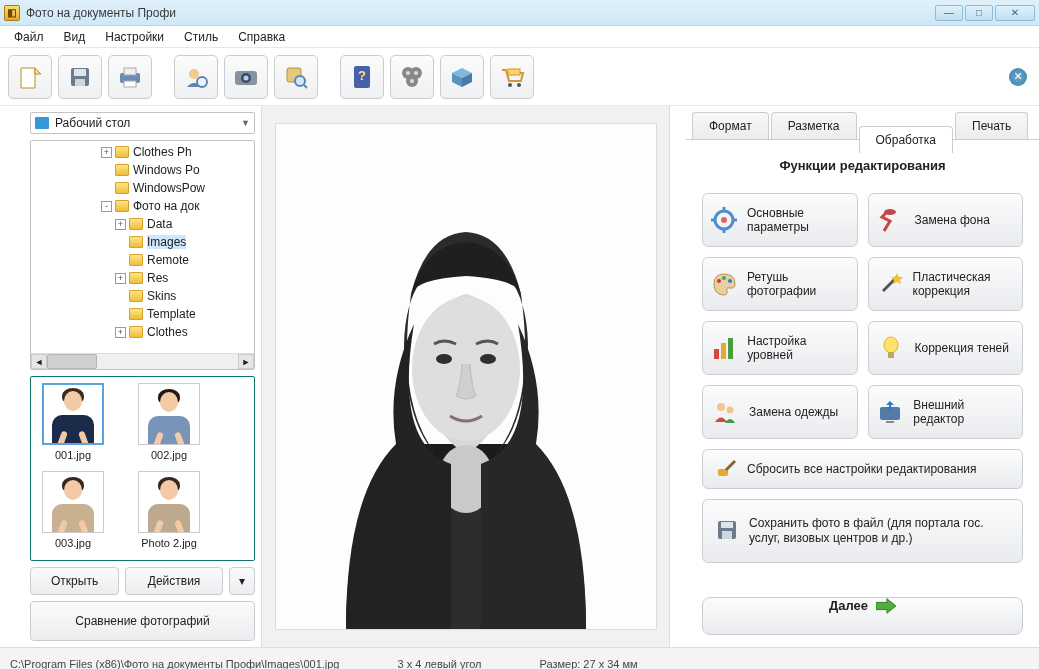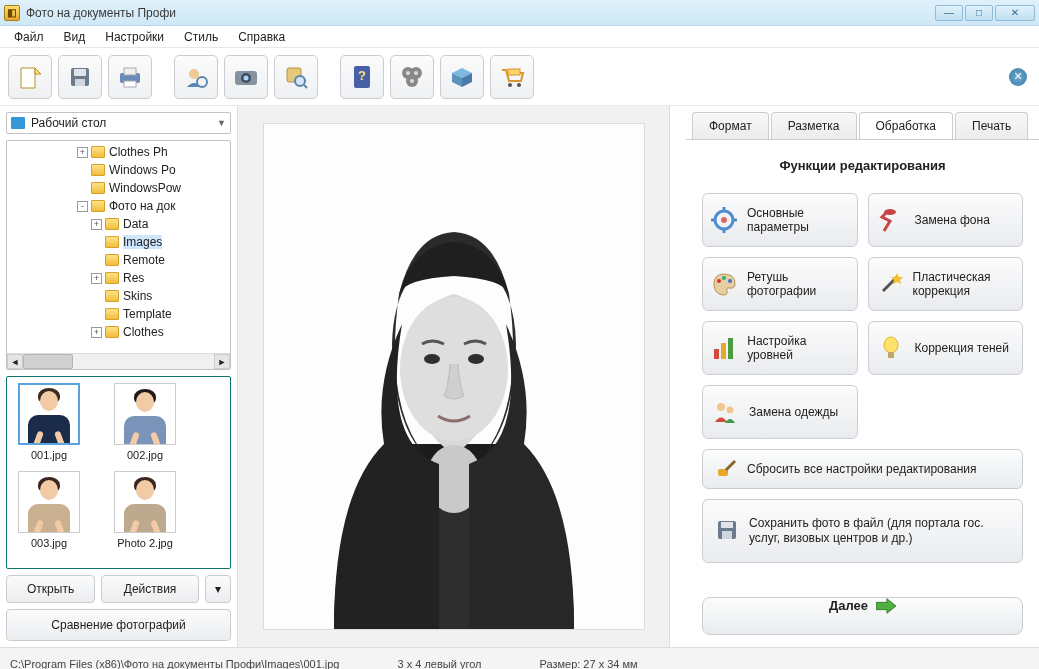--- a/index.html
+++ b/index.html
@@ -17,21 +17,21 @@
 .menubar { height: 22px; display:flex; align-items:center; padding: 0 6px; gap: 4px; border-bottom: 1px solid #e7e7e7; }
 .menubar .menu-item { padding: 2px 8px; font-size: 12px; cursor:pointer; }
 
 
 .toolbar { height: 58px; display:flex; align-items:center; padding: 4px 8px; gap: 6px; border-bottom:1px solid #e7e7e7;}
 .tool-btn { width:44px; height:44px; background: linear-gradient(#fbfbfb,#eef0f2); border:1px solid #c9cdd3; border-radius:5px; display:flex; align-items:center; justify-content:center; cursor:pointer;}
 .tool-sep { width:10px; }
 .round-close{ margin-left:auto; width:18px;height:18px;border-radius:50%; background:radial-gradient(#6aa9d0,#3b7da5); color:#fff; display:flex;align-items:center;justify-content:center;font-size:11px;cursor:pointer;margin-right:4px;}
 
 
-.body-row{ display:flex; height: calc(100% - 26px - 22px - 58px - 22px); }
+.body-row{ display:flex; height: calc(100% - 26px - 22px - 58px - 22px); margin-left: 24px; }
 .left-panel{ width:238px; border-right:1px solid #ddd; display:flex; flex-direction:column; padding:6px; gap:6px;}
 .center-panel{ flex:1; background:#f1f1f1; display:flex; align-items:center; justify-content:center; padding:8px;}
 .right-panel{ width:370px; border-left:1px solid #ddd; display:flex; flex-direction:column;padding-left:16px;}
 
 
 .path-select{ height:22px; border:1px solid #c3c3c3; border-radius:2px; display:flex;align-items:center;padding:0 4px; background:#fff; cursor:pointer;}
 .path-select .desk-icon{width:14px;height:12px;background:#3697d9;margin-right:6px;border-radius:1px;}
 .path-select .arrow{margin-left:auto;font-size:9px;color:#666;}
 .tree-box{ flex:0 0 230px; border:1px solid #c3c3c3; border-radius:2px; background:#fff; overflow:hidden; display:flex; flex-direction:column; }
 .tree{ flex:1; overflow:hidden; font-size:12px; padding:2px 0; position:relative;}
@@ -47,30 +47,30 @@
 
 .thumbs{ flex:1; border:1px solid #0f766e; border-radius:2px; background:#fff; padding:6px; display:flex; flex-wrap:wrap; gap:10px 24px; align-content:flex-start;}
 .thumb{ width:72px; display:flex;flex-direction:column;align-items:center; cursor:pointer;}
 .thumb .img{width:62px;height:62px;border:1px solid #ccc;background:#fff;display:flex;align-items:flex-end;justify-content:center;overflow:hidden;}
 .thumb.selected .img{border:2px solid #5aa3e0;}
 .thumb .label{font-size:11px;margin-top:4px;white-space:nowrap;overflow:hidden;text-overflow:ellipsis;max-width:100%;}
 
 .btn-row{display:flex;gap:6px;}
 .small-btn{ flex:1; height:28px; background:linear-gradient(#fbfbfb,#ecedef); border:1px solid #c9cdd3; border-radius:4px; cursor:pointer; display:flex;align-items:center;justify-content:center;font-size:12px;}
 .small-btn.dd{flex:0 0 26px;}
-.wide-btn{ height:32px; background:linear-gradient(#fbfbfb,#ecedef); border:1px solid #c9cdd3; border-radius:4px; cursor:pointer; display:flex;align-items:center;justify-content:center;font-size:12px;}
+.wide-btn{ height:40px; background:linear-gradient(#fbfbfb,#ecedef); border:1px solid #c9cdd3; border-radius:4px; cursor:pointer; display:flex;align-items:center;justify-content:center;font-size:12px;}
 
 
 .preview{ width:380px; height:505px; background:#fff; box-shadow:0 0 0 1px #ddd; display:flex;align-items:center;justify-content:center;}
 .face-svg{width:100%;height:100%;}
 
 
 .tabs{ display:flex; border-bottom:1px solid #ccc; height:34px; align-items:flex-end; padding-left:6px; gap:0;}
 .tab{ padding:6px 16px; border:1px solid #ccc; border-bottom:none; border-radius:4px 4px 0 0; background:linear-gradient(#f8f8f8,#ececec); cursor:pointer; font-size:12px; margin-right:2px;}
-.tab.active{ background:#fff; position:relative; top:0; font-weight:500;}
+.tab.active{ background:#fff; position:relative; top:14px; font-weight:500;}
 .right-content{ flex:1; padding:12px 16px; display:flex; flex-direction:column; gap:10px; overflow:auto;}
 .right-header{ text-align:center; font-size:13px; font-weight:bold; margin:6px 0 10px;}
 .func-grid{ display:grid; grid-template-columns:1fr 1fr; gap:10px;}
 .func-btn{ height:54px; background:linear-gradient(#fcfcfc,#e9ebee); border:1px solid #cacdd3; border-radius:6px; display:flex; align-items:center; padding:0 8px; gap:10px; cursor:pointer; font-size:12px;}
 .func-btn .icon{width:28px;height:28px;display:flex;align-items:center;justify-content:center;}
 .func-btn .txt{line-height:1.2; text-align:left;}
 .long-btn{ height:40px; background:linear-gradient(#fcfcfc,#e9ebee); border:1px solid #cacdd3; border-radius:6px; display:flex; align-items:center; padding:0 12px; gap:10px; cursor:pointer; font-size:12px;}
 .long-btn.tall{height:64px;}
 .next-btn{ height:38px; background:linear-gradient(#fcfcfc,#e9ebee); border:1px solid #cacdd3; border-radius:8px; display:flex; align-items:flex-start; justify-content:center; gap:8px; cursor:pointer; font-size:13px; font-weight:bold; margin-top:auto;}
 .next-arrow{width:20px;height:16px;}
@@ -423,20 +423,30 @@
           <span class="icon">
               <svg width="26" height="26">
                 <circle cx="9" cy="8" r="4" fill="#f2c68f"></circle>
                 <path d="M3 23 Q9 14 15 23Z" fill="#cf4b3e"></path>
                 <circle cx="18" cy="11" r="3.5" fill="#f2c68f"></circle>
                 <path d="M13 24 Q18 16 23 24Z" fill="#3f9c4e"></path>
               </svg>
             </span>
           <span class="txt">Замена одежды</span>
         </div>
+        <div class="func-btn">
+          <span class="icon">
+              <svg width="26" height="26">
+                <rect x="3" y="8" width="20" height="13" rx="2" fill="#547aa8"></rect>
+                <rect x="9" y="22" width="8" height="2" fill="#888"></rect>
+                <polygon points="13,2 17,6 14,6 14,12 12,12 12,6 9,6" fill="#2f78c4"></polygon>
+              </svg>
+            </span>
+          <span class="txt">Внешний редактор</span>
+        </div>
       </div>
       <div class="long-btn">
         <span class="icon"><svg width="22" height="22">
               <rect x="3" y="12" width="10" height="7" rx="2" fill="#e8a82e"></rect>
               <line x1="11" y1="13" x2="20" y2="4" stroke="#8c6432" stroke-width="3"></line>
             </svg></span>
         <span>Сбросить все настройки редактирования</span>
       </div>
       <div class="long-btn tall">
         <span class="icon"><svg width="24" height="24">

